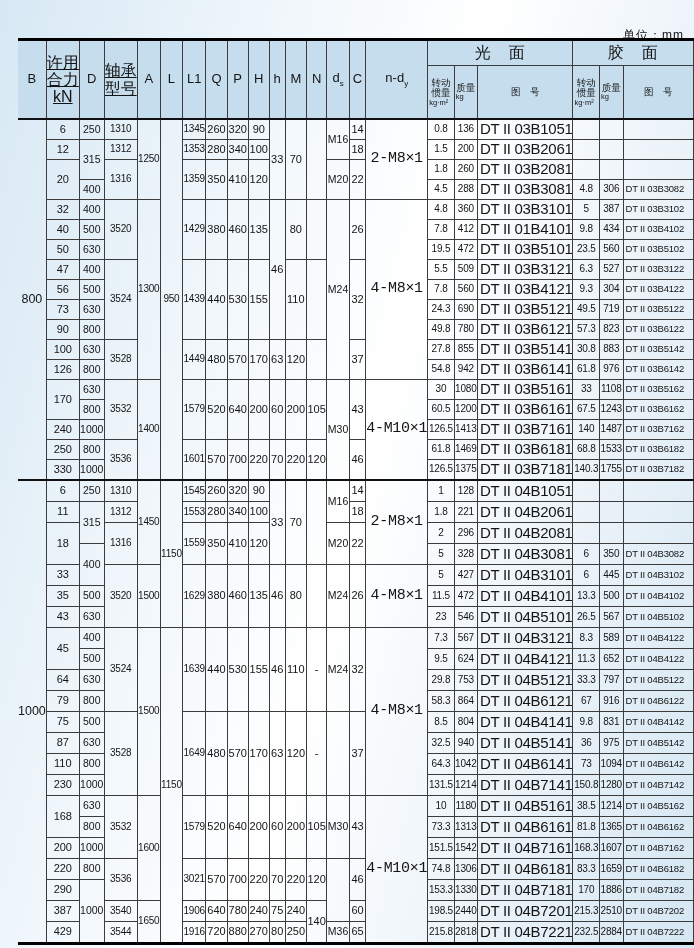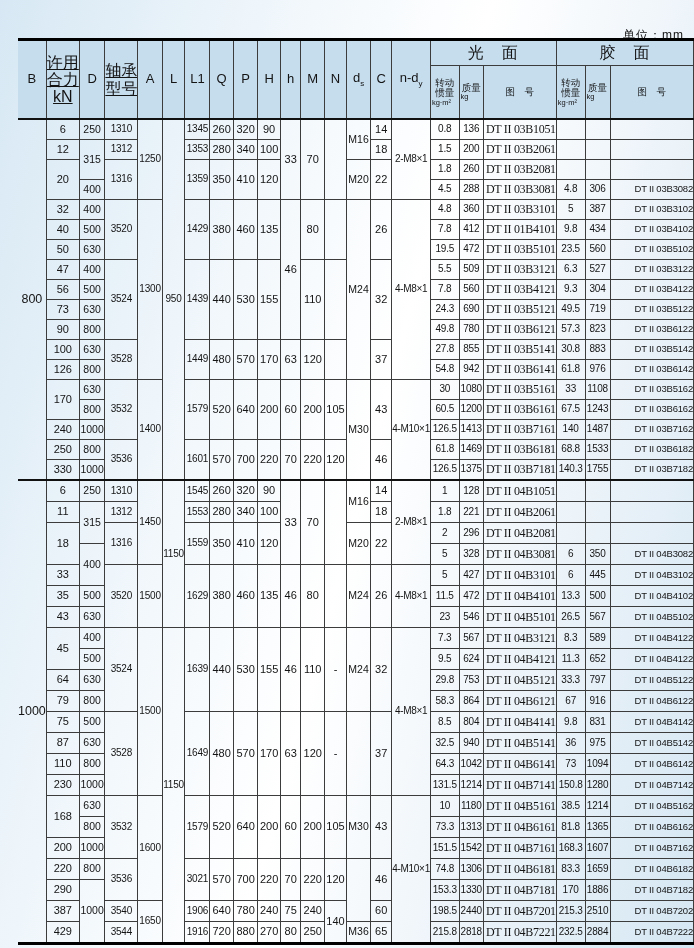--- a/index.html
+++ b/index.html
@@ -24,24 +24,24 @@
   .note{display:block;font-size:7.5px;text-align:left;padding-left:1px;line-height:1;}
   sub{font-size:8px;}
   tbody td{font-size:11px;background:transparent;}
   .blk0 td{height:19px;}
   .blk1 td{height:20px;}
   .bcol{border-left:none;font-size:12.5px;background:transparent;}
   tbody.blk0 tr:first-child td,tbody.blk0 .bcol{border-top:2px solid #111;}
   tbody.blk1 tr:first-child td,tbody.blk1 .bcol{border-top:2px solid #111;}
   .c1,.c12{font-size:10.5px;}
   .c2,.c3,.c4,.c5{font-size:10px;letter-spacing:-0.2px;}
-  .c14{font-size:10px;letter-spacing:-0.3px;}
+  .c14{font-size:15px;letter-spacing:-0.3px;font-family:Liberation Mono, monospace;}
   .c15,.c16,.c18,.c19{font-size:10px;letter-spacing:-0.2px;}
-  .c17{font-size:12px;text-align:left;padding-left:2px;letter-spacing:-0.3px;font-family:Liberation Serif, serif;}
-  .c20{font-size:9.5px;text-align:right;padding-left:2px;letter-spacing:-0.2px;}
+  .c17{font-size:15px;text-align:left;padding-left:2px;letter-spacing:-0.3px;}
+  .c20{font-size:9.5px;text-align:left;padding-left:2px;letter-spacing:-0.2px;}
 </style>
 </head>
 <body>
 
 <div class="unit">单位：mm</div>
 
 <table id="spec-table">
   <colgroup>
     <col style="width:27px">
       <col style="width:27px">

